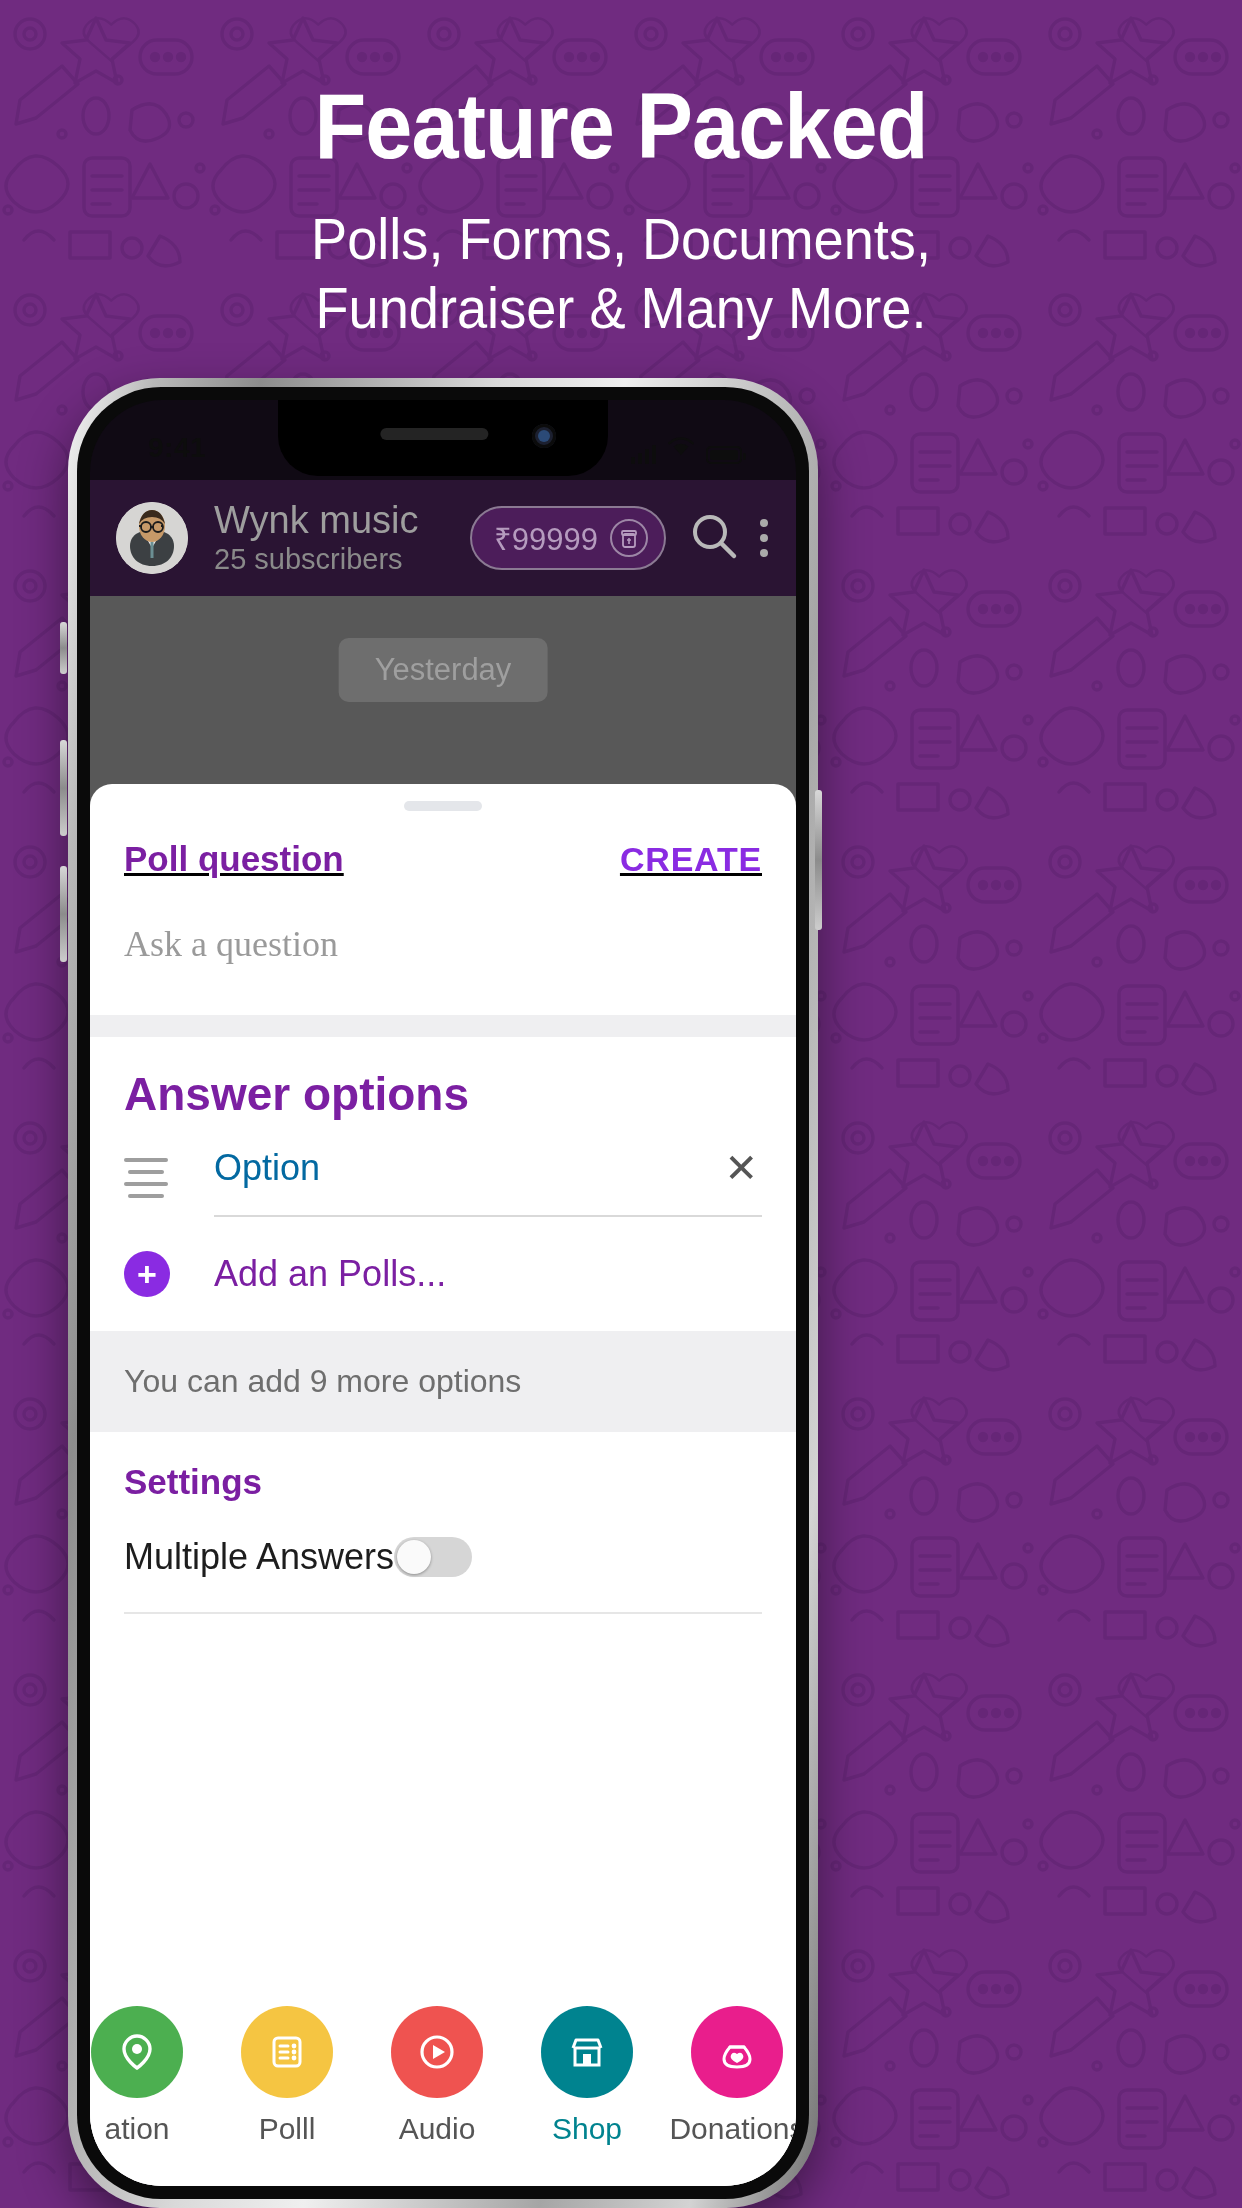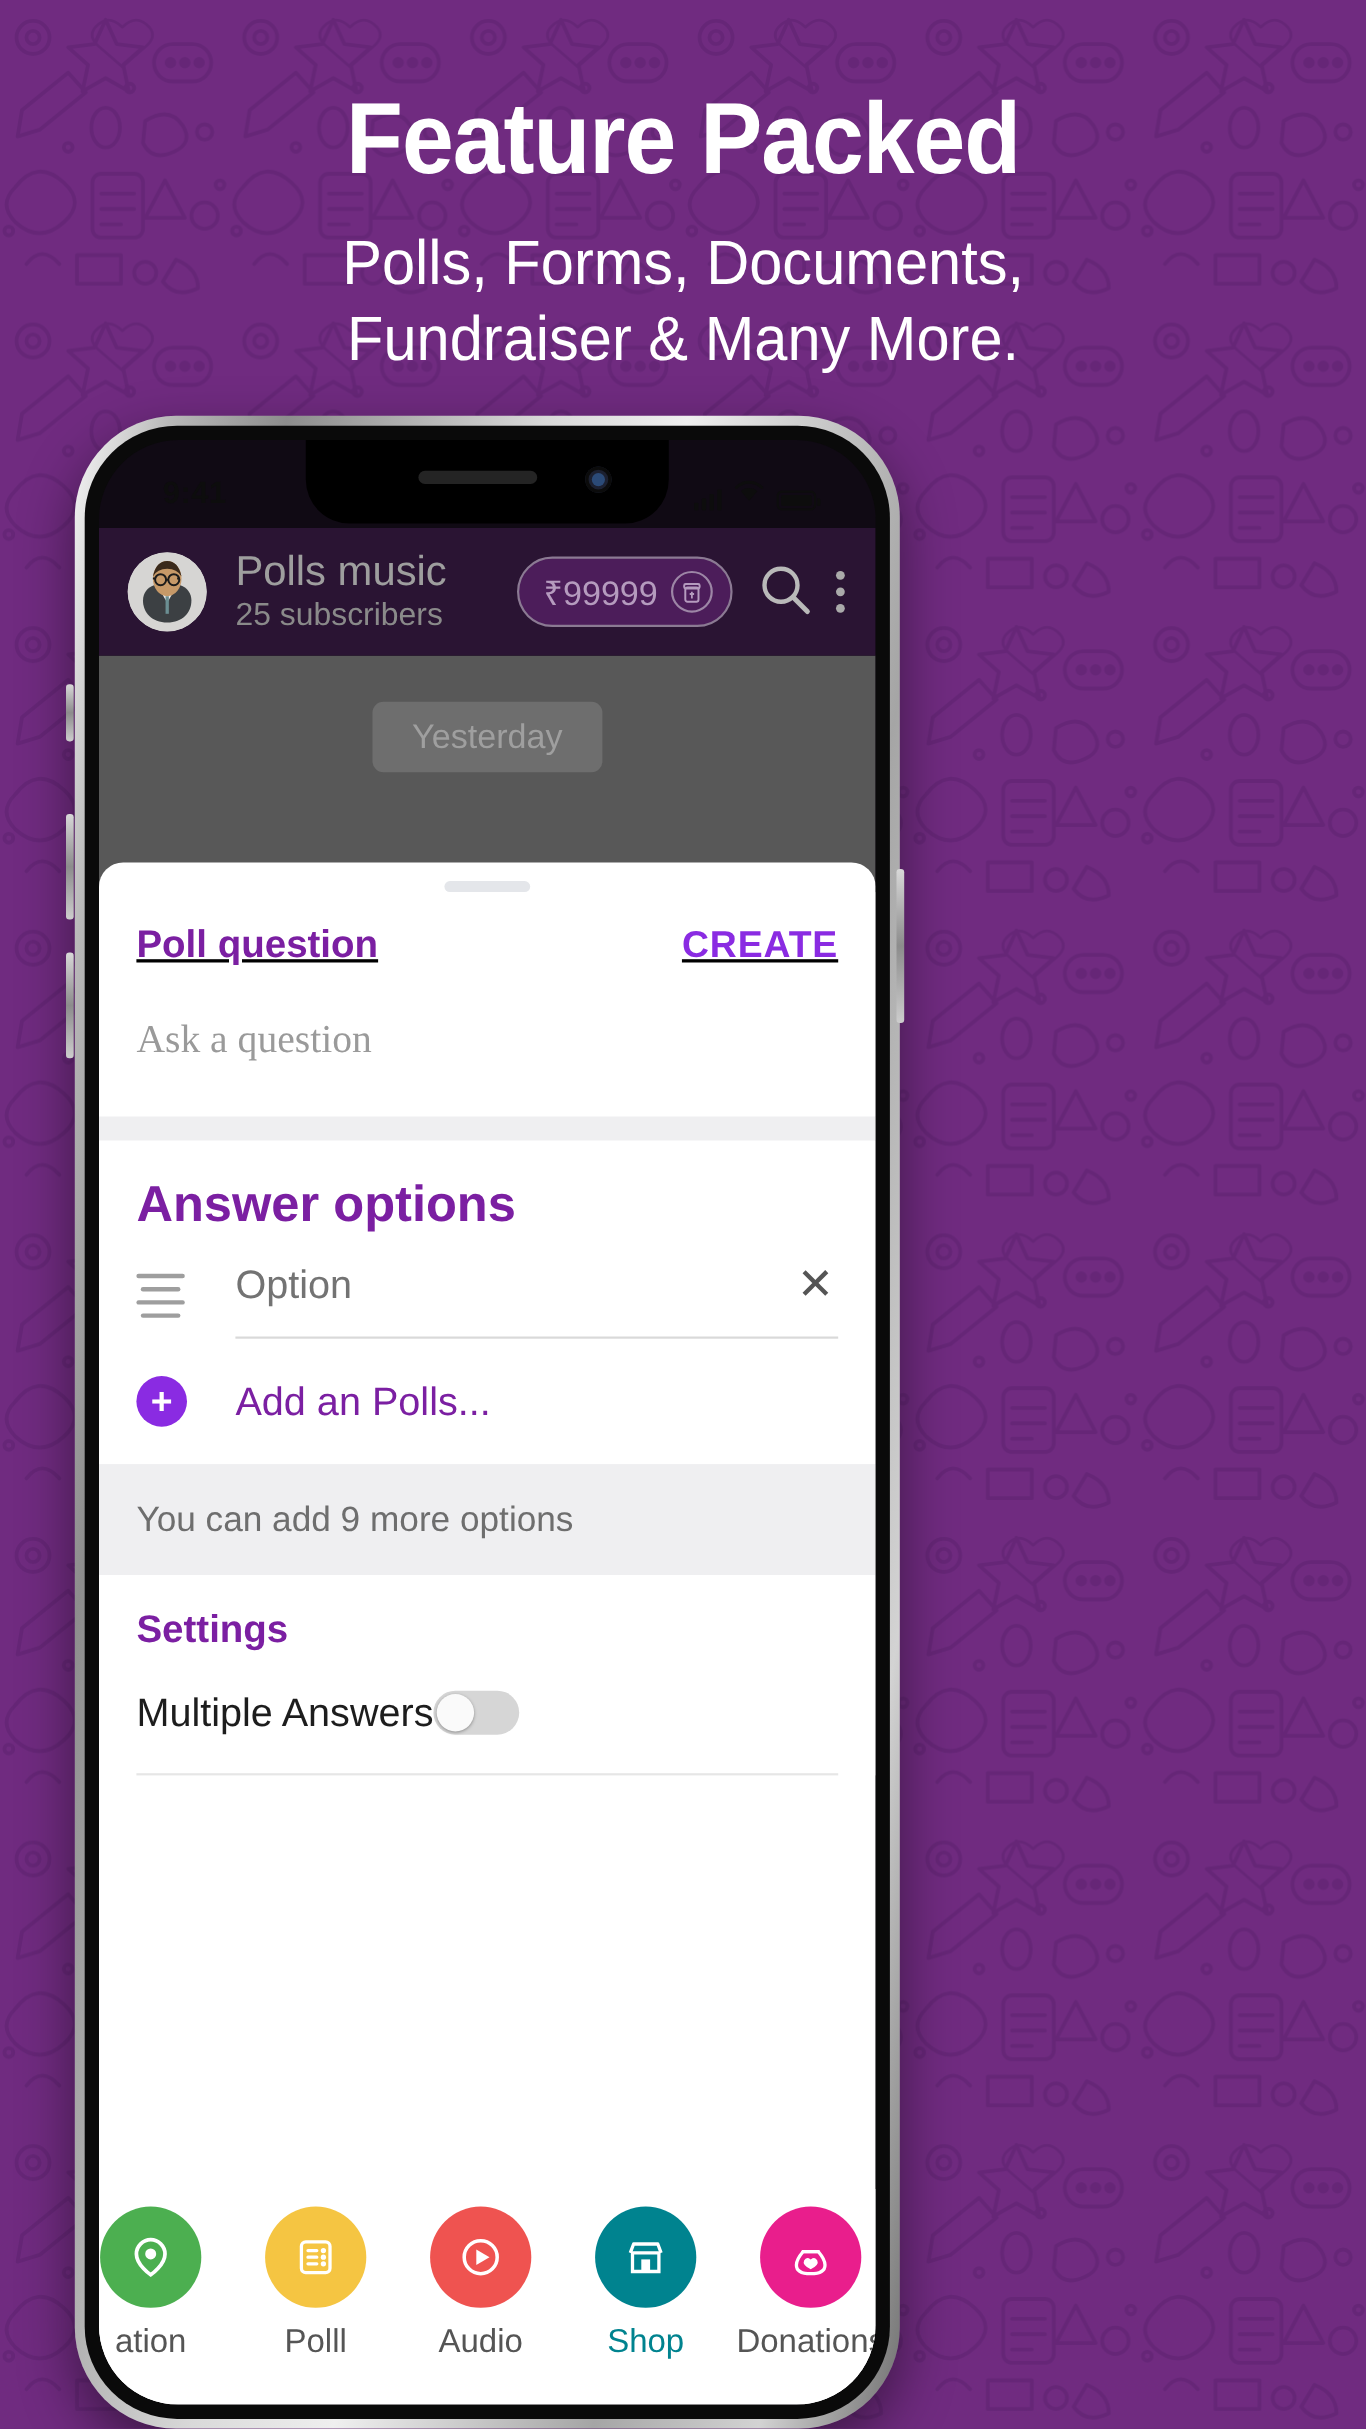--- a/index.html
+++ b/index.html
@@ -194,21 +194,21 @@
   .drag-icon { width:44px; flex:none; }
   .drag-icon i{display:block;height:4px;background:#9e9e9e;border-radius:2px;margin-bottom:8px;}
   .drag-icon i:nth-child(1){width:44px}
   .drag-icon i:nth-child(2){width:36px;margin-left:4px}
   .drag-icon i:nth-child(3){width:44px}
   .drag-icon i:nth-child(4){width:36px;margin-left:4px}
   .opt-field {
     flex:1; margin-left:46px; display:flex; align-items:center; justify-content:space-between;
     border-bottom:2px solid #d9d9d9; padding-bottom:26px;
   }
-  #option-placeholder { color:#737373; font-size:36px; }
+  #option-placeholder { color:#0369a1; font-size:36px; }
   #clear-option-icon { color:#555; font-size:40px; line-height:1; padding-right:4px;}
 
   .addopt-row { display:flex; align-items:center; padding:34px 0 34px 0; }
   #add-option-plus {
     width:46px;height:46px;border-radius:50%;background:#8a2be2;color:#fff;
     display:flex;align-items:center;justify-content:center;font-size:34px;line-height:1;
     flex:none; font-weight:bold;
   }
   #add-option-label { margin-left:44px; color:#7b1fa2; font-size:36px; }
 
@@ -345,21 +345,21 @@
             <rect x="34.5" y="40" width="3" height="16" fill="#6b8f93"></rect>
             <ellipse cx="36" cy="24" rx="13" ry="16" fill="#c69968"></ellipse>
             <path d="M23 22 q3-14 13-14 q10 0 13 14 q-4-7-13-7 q-9 0-13 7z" fill="#3a2a1c"></path>
             <circle cx="30" cy="25" r="5" fill="none" stroke="#1b1b1b" stroke-width="1.8"></circle>
             <circle cx="42" cy="25" r="5" fill="none" stroke="#1b1b1b" stroke-width="1.8"></circle>
             <path d="M35 25 h2 M23 24 l2 0 M47 24 l-2 0" stroke="#1b1b1b" stroke-width="1.8"></path>
           </svg>
         </div>
 
         <div id="chat-meta">
-          <div id="chat-title">Polls music</div>
+          <div id="chat-title">Wynk music</div>
           <div id="chat-sub">25 subscribers</div>
         </div>
 
         <div id="amount-pill">
           <span>₹99999</span>
           <span class="coin">
             <svg width="20" height="22" viewBox="0 0 20 22">
                 <rect x="4" y="7" width="12" height="13" rx="2" fill="none" stroke="#b59bbe" stroke-width="1.8"></rect>
                 <rect x="3" y="4" width="14" height="4" rx="1.3" fill="none" stroke="#b59bbe" stroke-width="1.8"></rect>
                 <path d="M10 11 v6 M8 13 h4" stroke="#b59bbe" stroke-width="1.6"></path>

